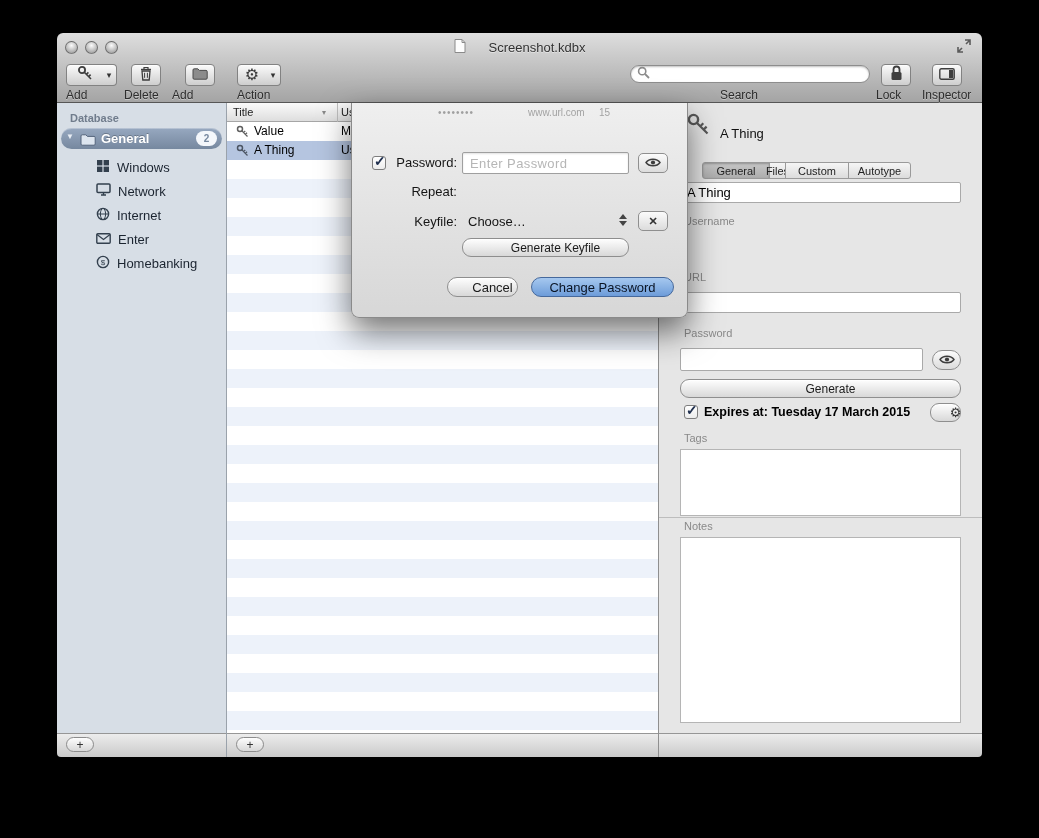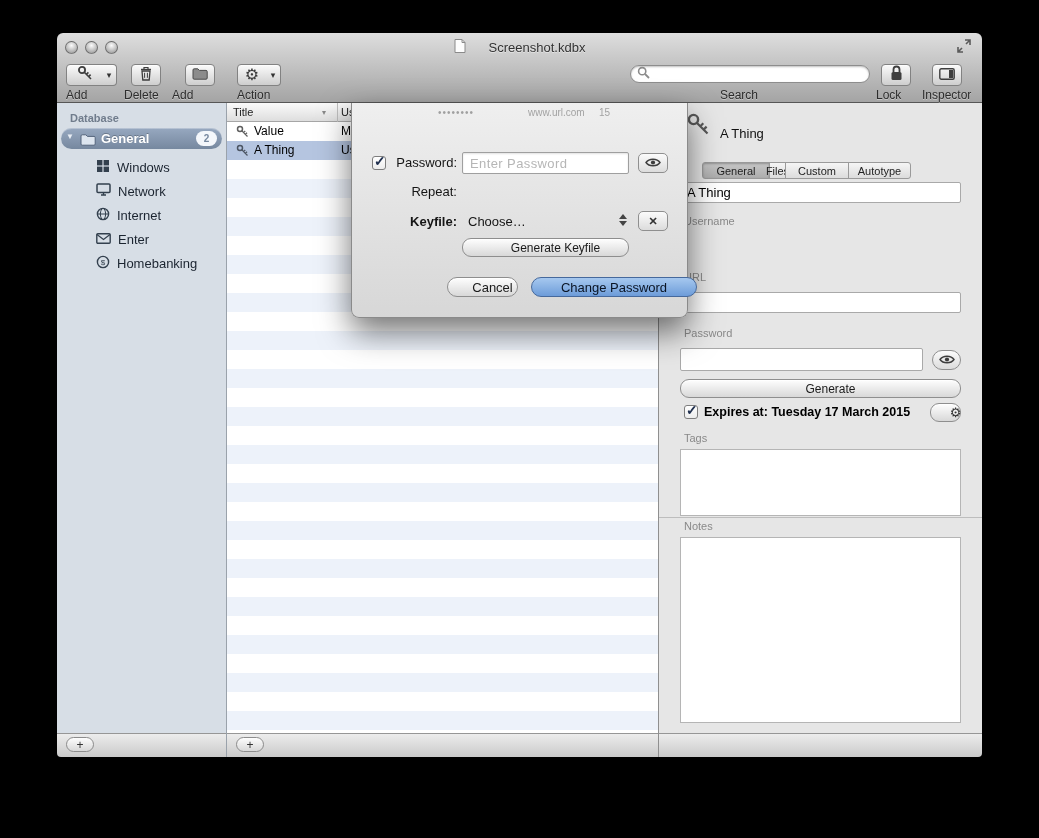--- a/index.html
+++ b/index.html
@@ -366,29 +366,29 @@
       <span>
         <svg width="16" height="11" viewBox="0 0 16 11">
             <path d="M1 5.5 C4 1.2 12 1.2 15 5.5 C12 9.8 4 9.8 1 5.5 Z" fill="none" stroke="#3d3d3d" stroke-width="1.4"></path>
             <circle cx="8" cy="5.5" r="2.1" fill="#3d3d3d"></circle>
           </svg>
       </span>
     </div>
 
     <span class="abs slabel" style="left:29px; top:78px; width:76px;">Repeat:</span>
 
-    <span class="abs slabel" style="left:29px; top:108px; width:76px;font-weight:bold;">Keyfile:</span>
+    <span class="abs slabel" style="left:29px; top:108px; width:76px;">Keyfile:</span>
     <span class="abs" style="left:116px; top:108px; font-size:13px; color:#151515; line-height:22px;">Choose…</span>
     <div class="abs" style="left:267px; top:111px;">
       <div class="tri-up"></div>
         <div class="tri-down"></div>
     </div>
     <div class="abs sq-btn" style="left:286px; top:108px;">
       <span style="font-size:11px; font-weight:bold; color:#333;">✕</span>
     </div>
 
     <div class="abs btn" style="left:110px; top:135px; width:167px; height:19px; border-radius:9px;">Generate Keyfile</div>
 
     <div class="abs btn" style="left:95px; top:174px; width:71px; height:20px; border-radius:10px; font-size:13px;">Cancel</div>
-    <div class="abs default-btn" style="left:179px; top:174px; width:166px; height:20px;">Change Password</div>
+    <div class="abs default-btn" style="left:179px; top:174px; width:143px; height:20px;">Change Password</div>
   </div>
 
 </div>
 
 </body></html>

